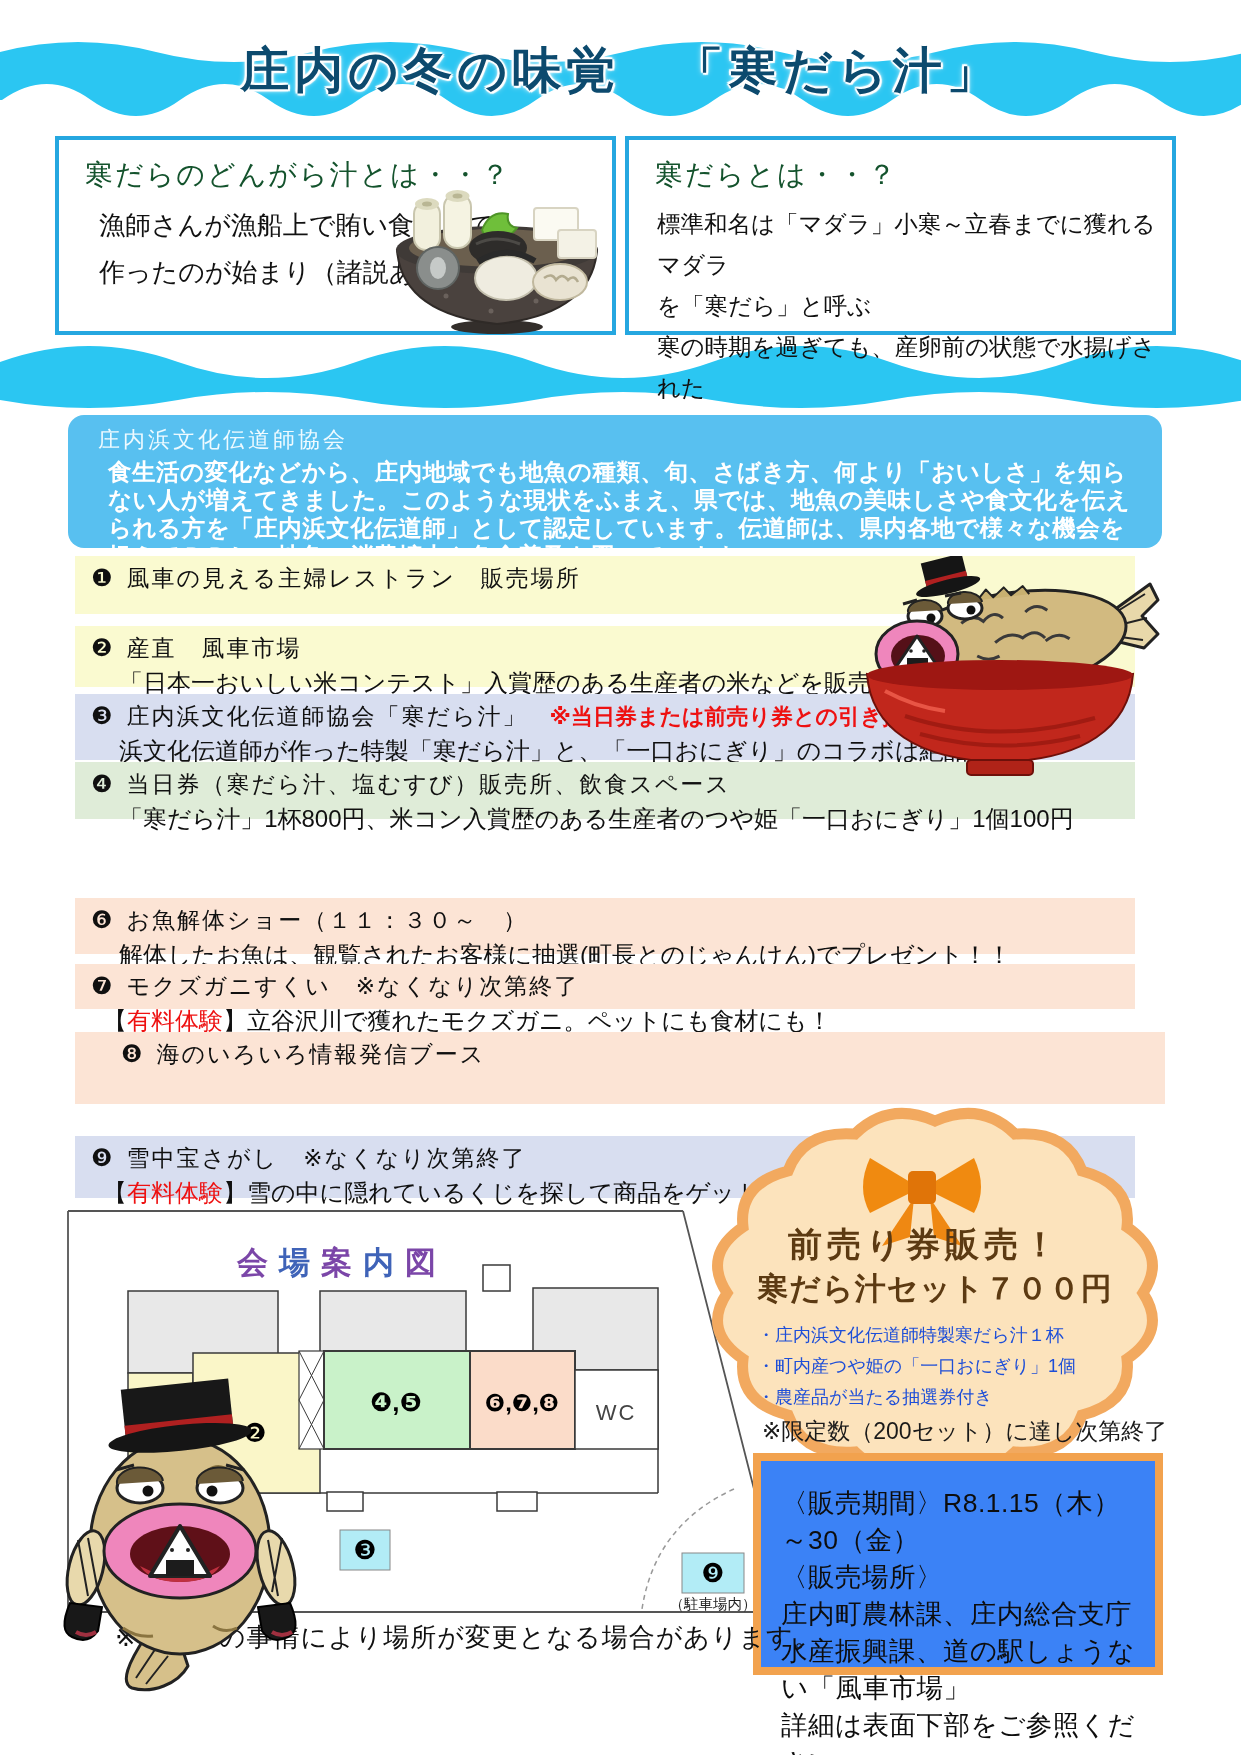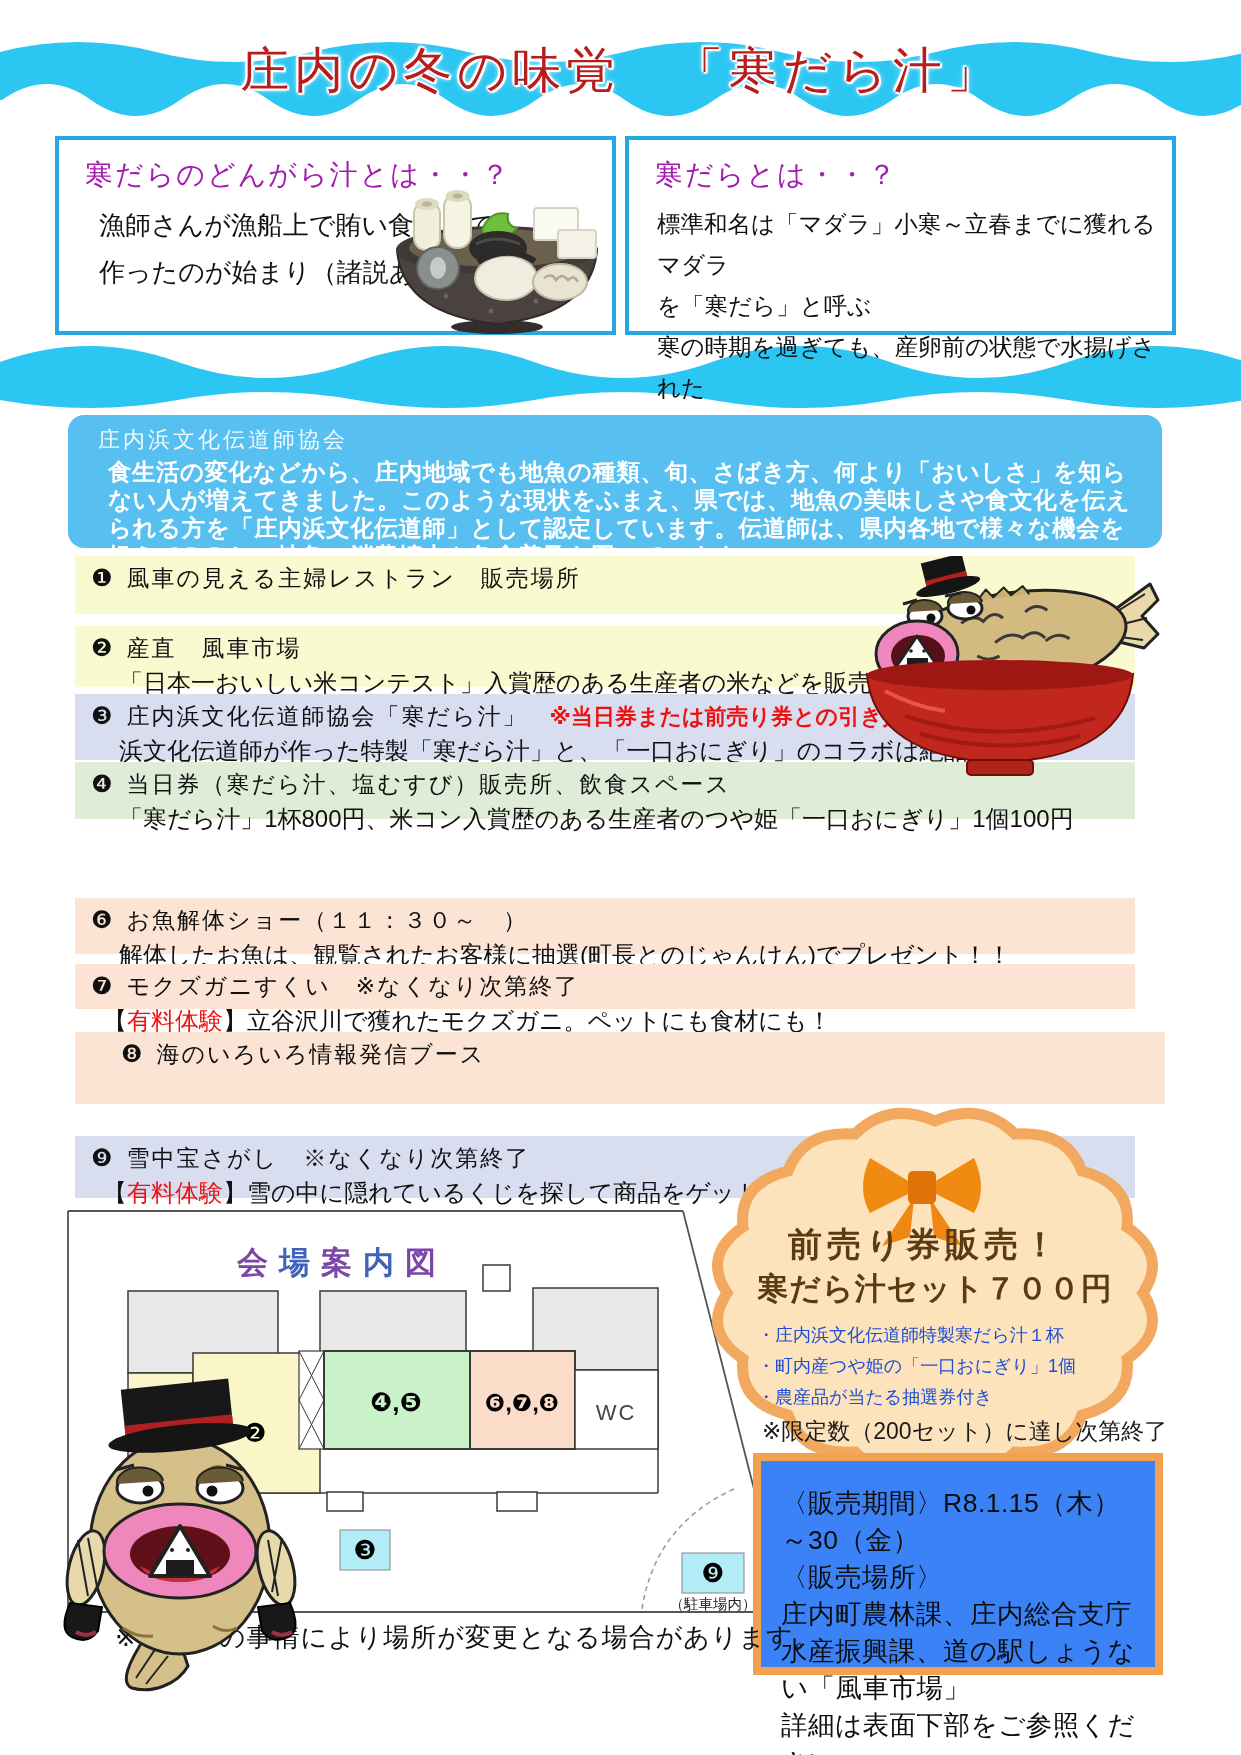--- a/index.html
+++ b/index.html
@@ -3,50 +3,50 @@
 <meta charset="utf-8">
 <style>
   html,body{margin:0;padding:0;background:#fff;}
   #page{position:relative;width:1241px;height:1755px;background:#fff;overflow:hidden;
         font-family:"Liberation Sans","DejaVu Sans",sans-serif;color:#111;}
   .abs{position:absolute;}
   svg{display:block;}
 
   
   #main-title{top:38px;left:0;width:1241px;text-align:center;z-index:2;
-    font-family:"Liberation Serif","DejaVu Serif",serif;font-weight:normal;font-size:49px;
-    letter-spacing:5px;color:#b91c1c;
+    font-family:"Liberation Serif","DejaVu Serif",serif;font-weight:bold;font-size:49px;
+    letter-spacing:5px;color:#0c4a6e;
     text-shadow:0 0 4px #fff,0 0 7px #fff,-2px 0 1px #fff,2px 0 1px #fff,0 -2px 1px #fff,0 2px 1px #fff,2px 2px 1px #fff,-2px -2px 1px #fff;}
 
   
   .intro-box{background:#fff;border:4px solid #25a7e0;z-index:1;}
   #box-left{left:55px;top:136px;width:553px;height:191px;}
   #box-right{left:625px;top:136px;width:543px;height:191px;}
   .intro-title{font-family:Liberation Sans, sans-serif;font-size:28px;letter-spacing:2px;
-    color:#a21caf;margin:16px 0 0 26px;}
+    color:#14532d;margin:16px 0 0 26px;}
   .intro-body{font-size:26px;line-height:47px;margin:8px 0 0 40px;letter-spacing:0;}
   #box-right .intro-body{font-size:23.5px;line-height:41px;margin:10px 0 0 28px;}
 
   
   #denshi-box{left:68px;top:415px;width:1094px;height:133px;background:#58c0f0;border-radius:16px;z-index:1;}
   #denshi-title{color:#eefaff;font-size:22px;letter-spacing:3px;margin:10px 0 0 30px;font-weight:400;}
   #denshi-body{color:#fff;font-size:23.5px;font-weight:bold;line-height:28px;margin:3px 24px 0 40px;letter-spacing:0.5px;}
 
   
   .row{left:75px;width:1060px;z-index:1;}
   .row .l1{font-size:23px;letter-spacing:2px;padding:7px 0 0 16px;color:#101010;}
   .row .num{font-size:24px;letter-spacing:0;margin-right:14px;}
   .row .l2{font-size:24px;padding:3px 0 0 44px;letter-spacing:0;color:#101010;}
   .bg-yellow{background:#fafad0;} .bg-lav{background:#d8def0;}
   .bg-green{background:#dfecd8;} .bg-peach{background:#fce4d5;}
   #row1{top:556px;height:58px;} #row2{top:626px;height:61px;}
   #row3{top:694px;height:66px;} #row4{top:762px;height:57px;}
   #row5{top:828px;height:57px;} #row6{top:898px;height:56px;}
   #row7{top:964px;height:45px;} #row8{top:1032px;height:72px;padding-left:30px;}
-  #row9{top:1136px;height:62px;font-family:Liberation Serif, serif;}
+  #row9{top:1136px;height:62px;}
   .red-note{color:#ee1111;font-weight:bold;font-size:22px;margin-left:22px;letter-spacing:0;}
   .red-inline{color:#ee1111;}
 
   
   #map-note{left:115px;top:1620px;font-size:26px;font-weight:500;letter-spacing:1px;z-index:8;}
 
   
   .badge-text{z-index:6;color:#5c3a12;font-family:"Liberation Serif","DejaVu Serif",serif;}
   #badge-t1{left:760px;top:1222px;width:330px;text-align:center;font-size:34px;font-weight:bold;letter-spacing:5px;}
   #badge-t2{left:735px;top:1268px;width:400px;text-align:center;font-size:31px;font-weight:bold;letter-spacing:1px;}

